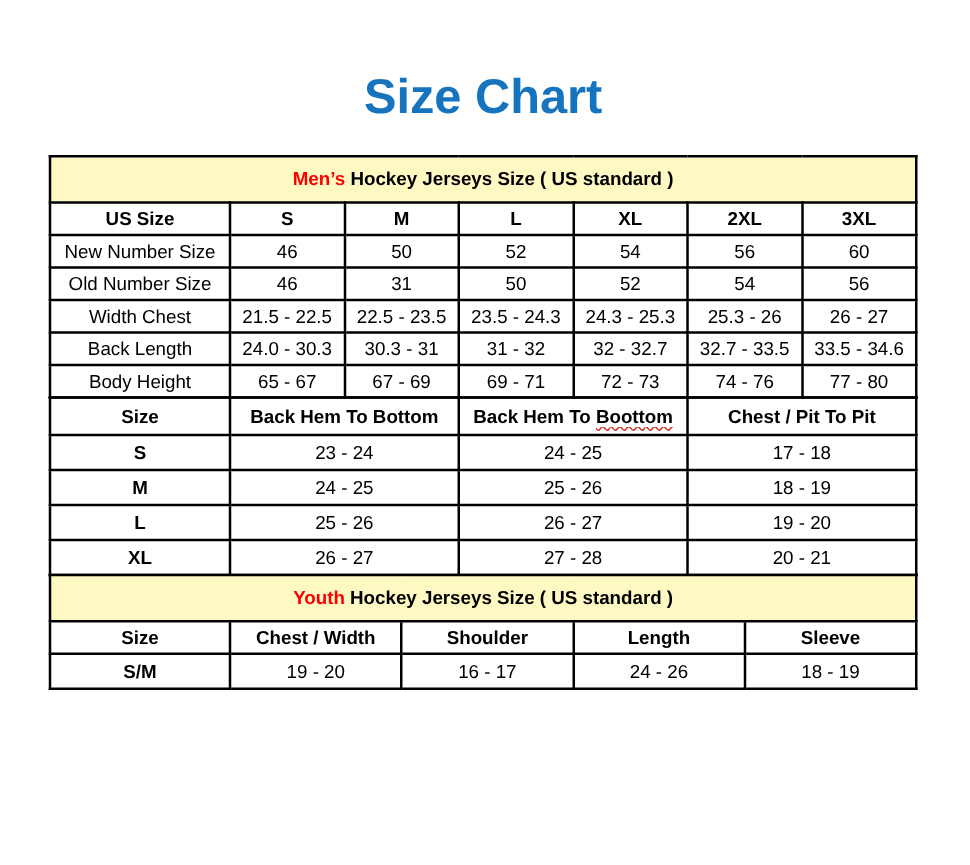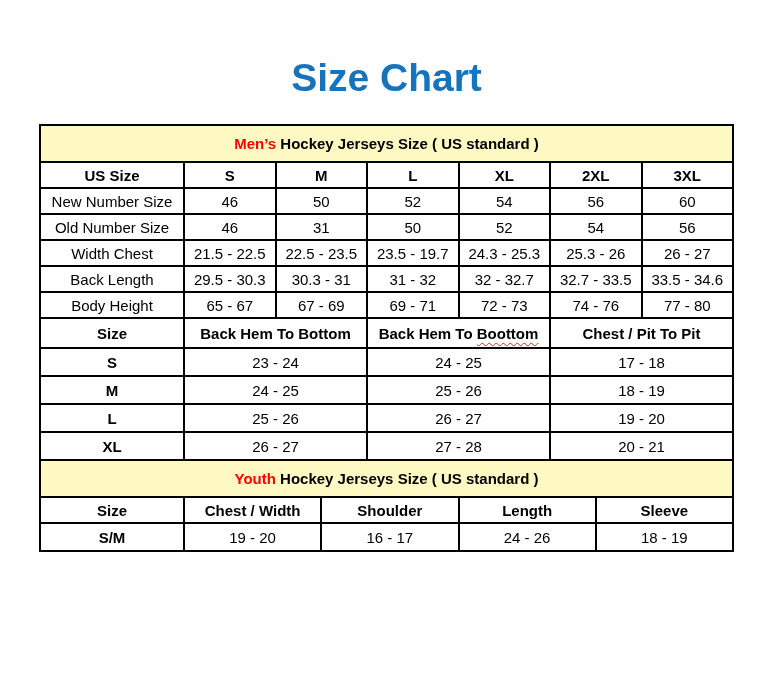--- a/index.html
+++ b/index.html
@@ -128,28 +128,28 @@
             <td class="value-cell">31</td>
             <td class="value-cell">50</td>
             <td class="value-cell">52</td>
             <td class="value-cell">54</td>
             <td class="value-cell">56</td>
           </tr>
           <tr class="data-row">
             <td class="label-cell">Width Chest</td>
             <td class="value-cell">21.5 - 22.5</td>
             <td class="value-cell">22.5 - 23.5</td>
-            <td class="value-cell">23.5 - 19.7</td>
+            <td class="value-cell">23.5 - 24.3</td>
             <td class="value-cell">24.3 - 25.3</td>
             <td class="value-cell">25.3 - 26</td>
             <td class="value-cell">26 - 27</td>
           </tr>
           <tr class="data-row">
             <td class="label-cell">Back Length</td>
-            <td class="value-cell">29.5 - 30.3</td>
+            <td class="value-cell">24.0 - 30.3</td>
             <td class="value-cell">30.3 - 31</td>
             <td class="value-cell">31 - 32</td>
             <td class="value-cell">32 - 32.7</td>
             <td class="value-cell">32.7 - 33.5</td>
             <td class="value-cell">33.5 - 34.6</td>
           </tr>
           <tr class="data-row">
             <td class="label-cell">Body Height</td>
             <td class="value-cell">65 - 67</td>
             <td class="value-cell">67 - 69</td>

